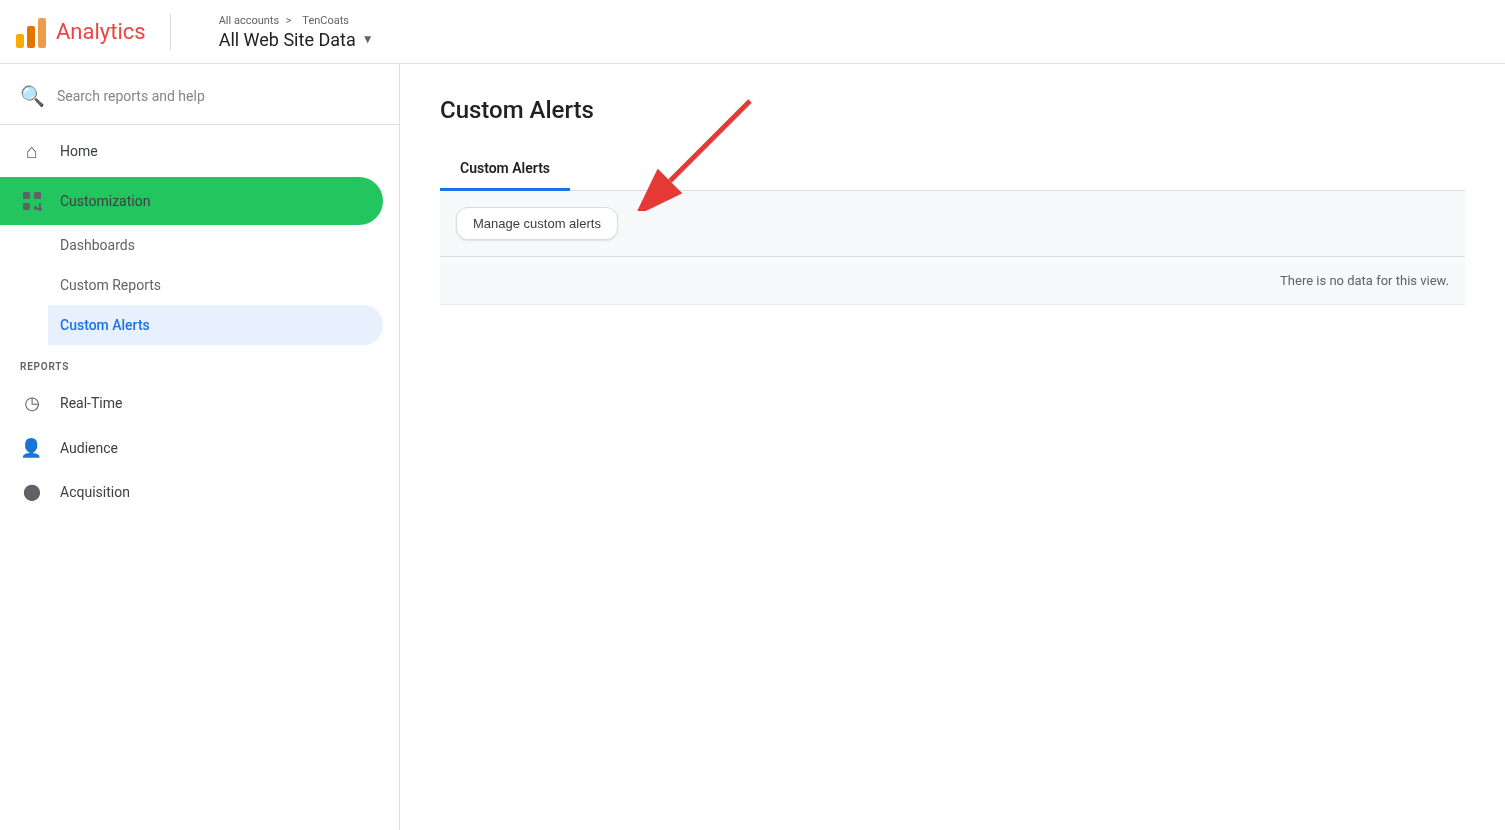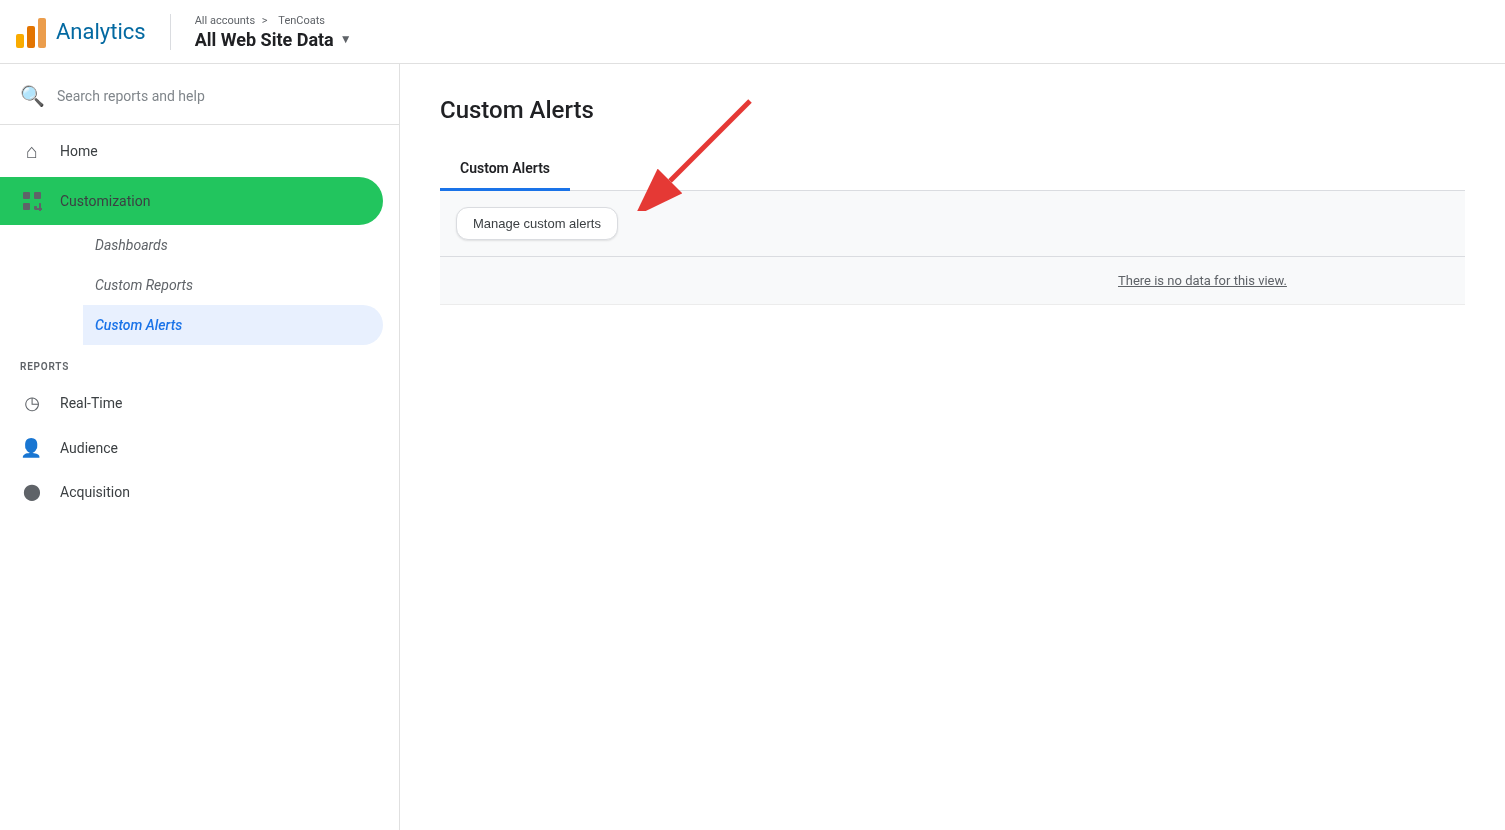--- a/index.html
+++ b/index.html
@@ -24,44 +24,45 @@
       display: flex;
       align-items: flex-end;
       gap: 3px;
       height: 32px;
     }
     .logo-bar {
       border-radius: 2px;
     }
     .header-title {
       font-size: 22px;
-      color: #0369a1;
+      color: #ef4444;
       font-weight: 400;
     }
     .header-divider {
       width: 1px;
       height: 36px;
       background: #dadce0;
       margin: 0 8px;
     }
     .header-breadcrumb {
       display: flex;
       flex-direction: column;
+      margin-left: 24px;
     }
     .breadcrumb-top {
       font-size: 11px;
       color: #5f6368;
       margin-bottom: 2px;
     }
     .breadcrumb-top a { color: #5f6368; text-decoration: none; }
     .breadcrumb-top span { margin: 0 4px; }
     .header-property {
       font-size: 18px;
       color: #202124;
-      font-weight: 700;
+      font-weight: 400;
       display: flex;
       align-items: center;
       gap: 6px;
       cursor: pointer;
     }
     .header-property .chevron {
       font-size: 12px;
       color: #5f6368;
     }
 
@@ -112,22 +113,21 @@
       display: flex;
       align-items: center;
       justify-content: center;
     }
     .sidebar-nav-item.active-parent {
       background: #22c55e;
       border-radius: 0 24px 24px 0;
       margin-right: 16px;
     }
     .sidebar-sub-items {
-      padding-left: 95px;
-      font-style: italic;
+      padding-left: 60px;
     }
     .sidebar-sub-item {
       padding: 12px 20px 12px 0;
       cursor: pointer;
       color: #5f6368;
       font-size: 14px;
       border-radius: 0 24px 24px 0;
       margin-right: 16px;
     }
     .sidebar-sub-item.active {
@@ -236,22 +236,21 @@
       display: grid;
       grid-template-columns: 2fr 2fr 2fr;
       padding: 16px;
       background: #f8f9fa;
       border-bottom: 1px solid #ececec;
     }
     .table-empty-msg {
       grid-column: 3;
       font-size: 13px;
       color: #5f6368;
-      text-align: left;
-      text-decoration: underline;
+      text-align: right;
     }
     .red-arrow {
       position: absolute;
       top: -120px;
       left: 200px;
       width: 180px;
       height: 120px;
       pointer-events: none;
     }
   </style>

